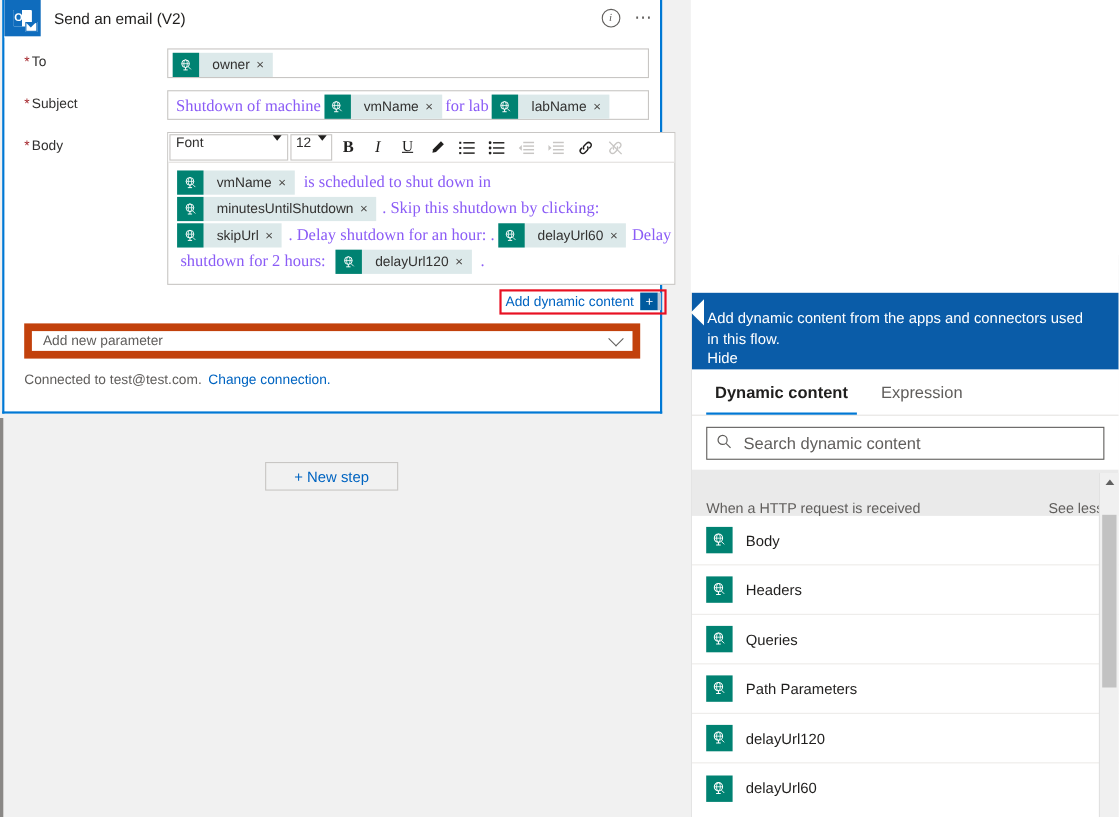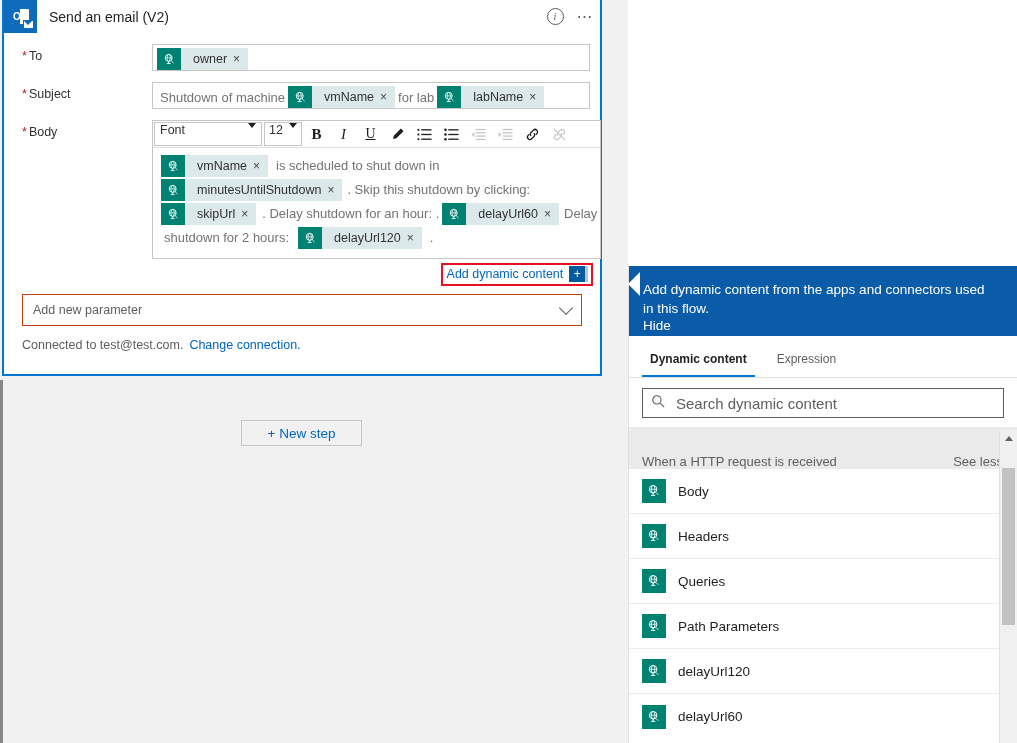--- a/index.html
+++ b/index.html
@@ -88,21 +88,21 @@
   }
   .token .tok-ic{
     width:24px;height:22px;background:#008272;flex:0 0 24px;
     display:flex;align-items:center;justify-content:center;
   }
   .token .tok-label{padding:0 4px 0 12px;}
   .token .tok-x{
     padding:0 8px 0 2px;color:#484644;font-size:12px;cursor:pointer;
   }
   .globe{display:block;}
-  .plain{font-size:13px;color:#737373;padding:0 3px;white-space:nowrap;}
+  .plain{font-size:15px;color:#8b5cf6;padding:0 3px;white-space:nowrap;font-family:Liberation Serif, serif;}
 
   
   #editor-wrap{border:1px solid #c8c6c4;background:#fff;}
   #toolbar{
     display:flex;align-items:center;height:26px;border-bottom:1px solid #e1dfdd;
     background:#fff;
   }
   .sel{
     display:flex;align-items:flex-start;justify-content:space-between;
     height:24px;border:1px solid #c8c6c4;margin:0 1px;box-sizing:border-box;
@@ -134,21 +134,21 @@
   }
   #adc-link{color:#0064c1;font-size:12.5px;cursor:pointer;}
   #adc-plus{
     width:16px;height:16px;background:#005a9e;color:#fff;font-size:12px;
     display:flex;align-items:center;justify-content:center;margin-left:6px;line-height:1;
   }
   #adc-plus-bar{width:3px;height:16px;background:#b9c6d6;}
 
   
   #addparam{
-    margin:8px 18px 0 18px;height:32px;border:1px solid #c2410c;background:#fff;
+    margin:8px 18px 0 18px;height:32px;border:7px solid #c2410c;background:#fff;
     display:flex;align-items:center;justify-content:space-between;padding:0 10px;
     font-size:12.5px;color:#605e5c;box-sizing:border-box;
   }
   .chev{
     width:9px;height:9px;border-right:1.4px solid #605e5c;border-bottom:1.4px solid #605e5c;
     transform:rotate(45deg);margin-top:-4px;
   }
   #conn{
     margin:12px 0 0 18px;font-size:12.5px;color:#605e5c;
   }
@@ -176,21 +176,21 @@
     background:#0a5ca8;color:#fff;padding:14px 14px 14px 14px;display:flex;
     align-items:flex-start;height:70px;box-sizing:border-box;flex-direction:column;
   }
   #panel-head-text{font-size:13.5px;line-height:19px;flex:1 1 auto;padding-right:10px;}
   #panel-hide{font-size:13.5px;color:#fff;cursor:pointer;white-space:nowrap;}
   #panel-tabs{
     display:flex;align-items:flex-end;height:41px;border-bottom:1px solid #e1dfdd;
     padding-left:13px;background:#fff;
   }
   .ptab{
-    font-size:12px;color:#605e5c;padding:0 8px 9px 8px;margin-right:14px;
+    font-size:15px;color:#605e5c;padding:0 8px 9px 8px;margin-right:14px;
     border-bottom:2px solid transparent;cursor:pointer;
   }
   .ptab.active{color:#201f1e;font-weight:bold;border-bottom:2px solid #0078d4;}
   #search-wrap{padding:10px 13px 9px 13px;background:#fff;}
   #search{
     height:30px;border:1px solid #605e5c;display:flex;align-items:center;
     padding:0 8px;box-sizing:border-box;background:#fff;
   }
   #search-txt{font-size:15px;color:#605e5c;margin-left:10px;}
   .mag{flex:0 0 14px;}

